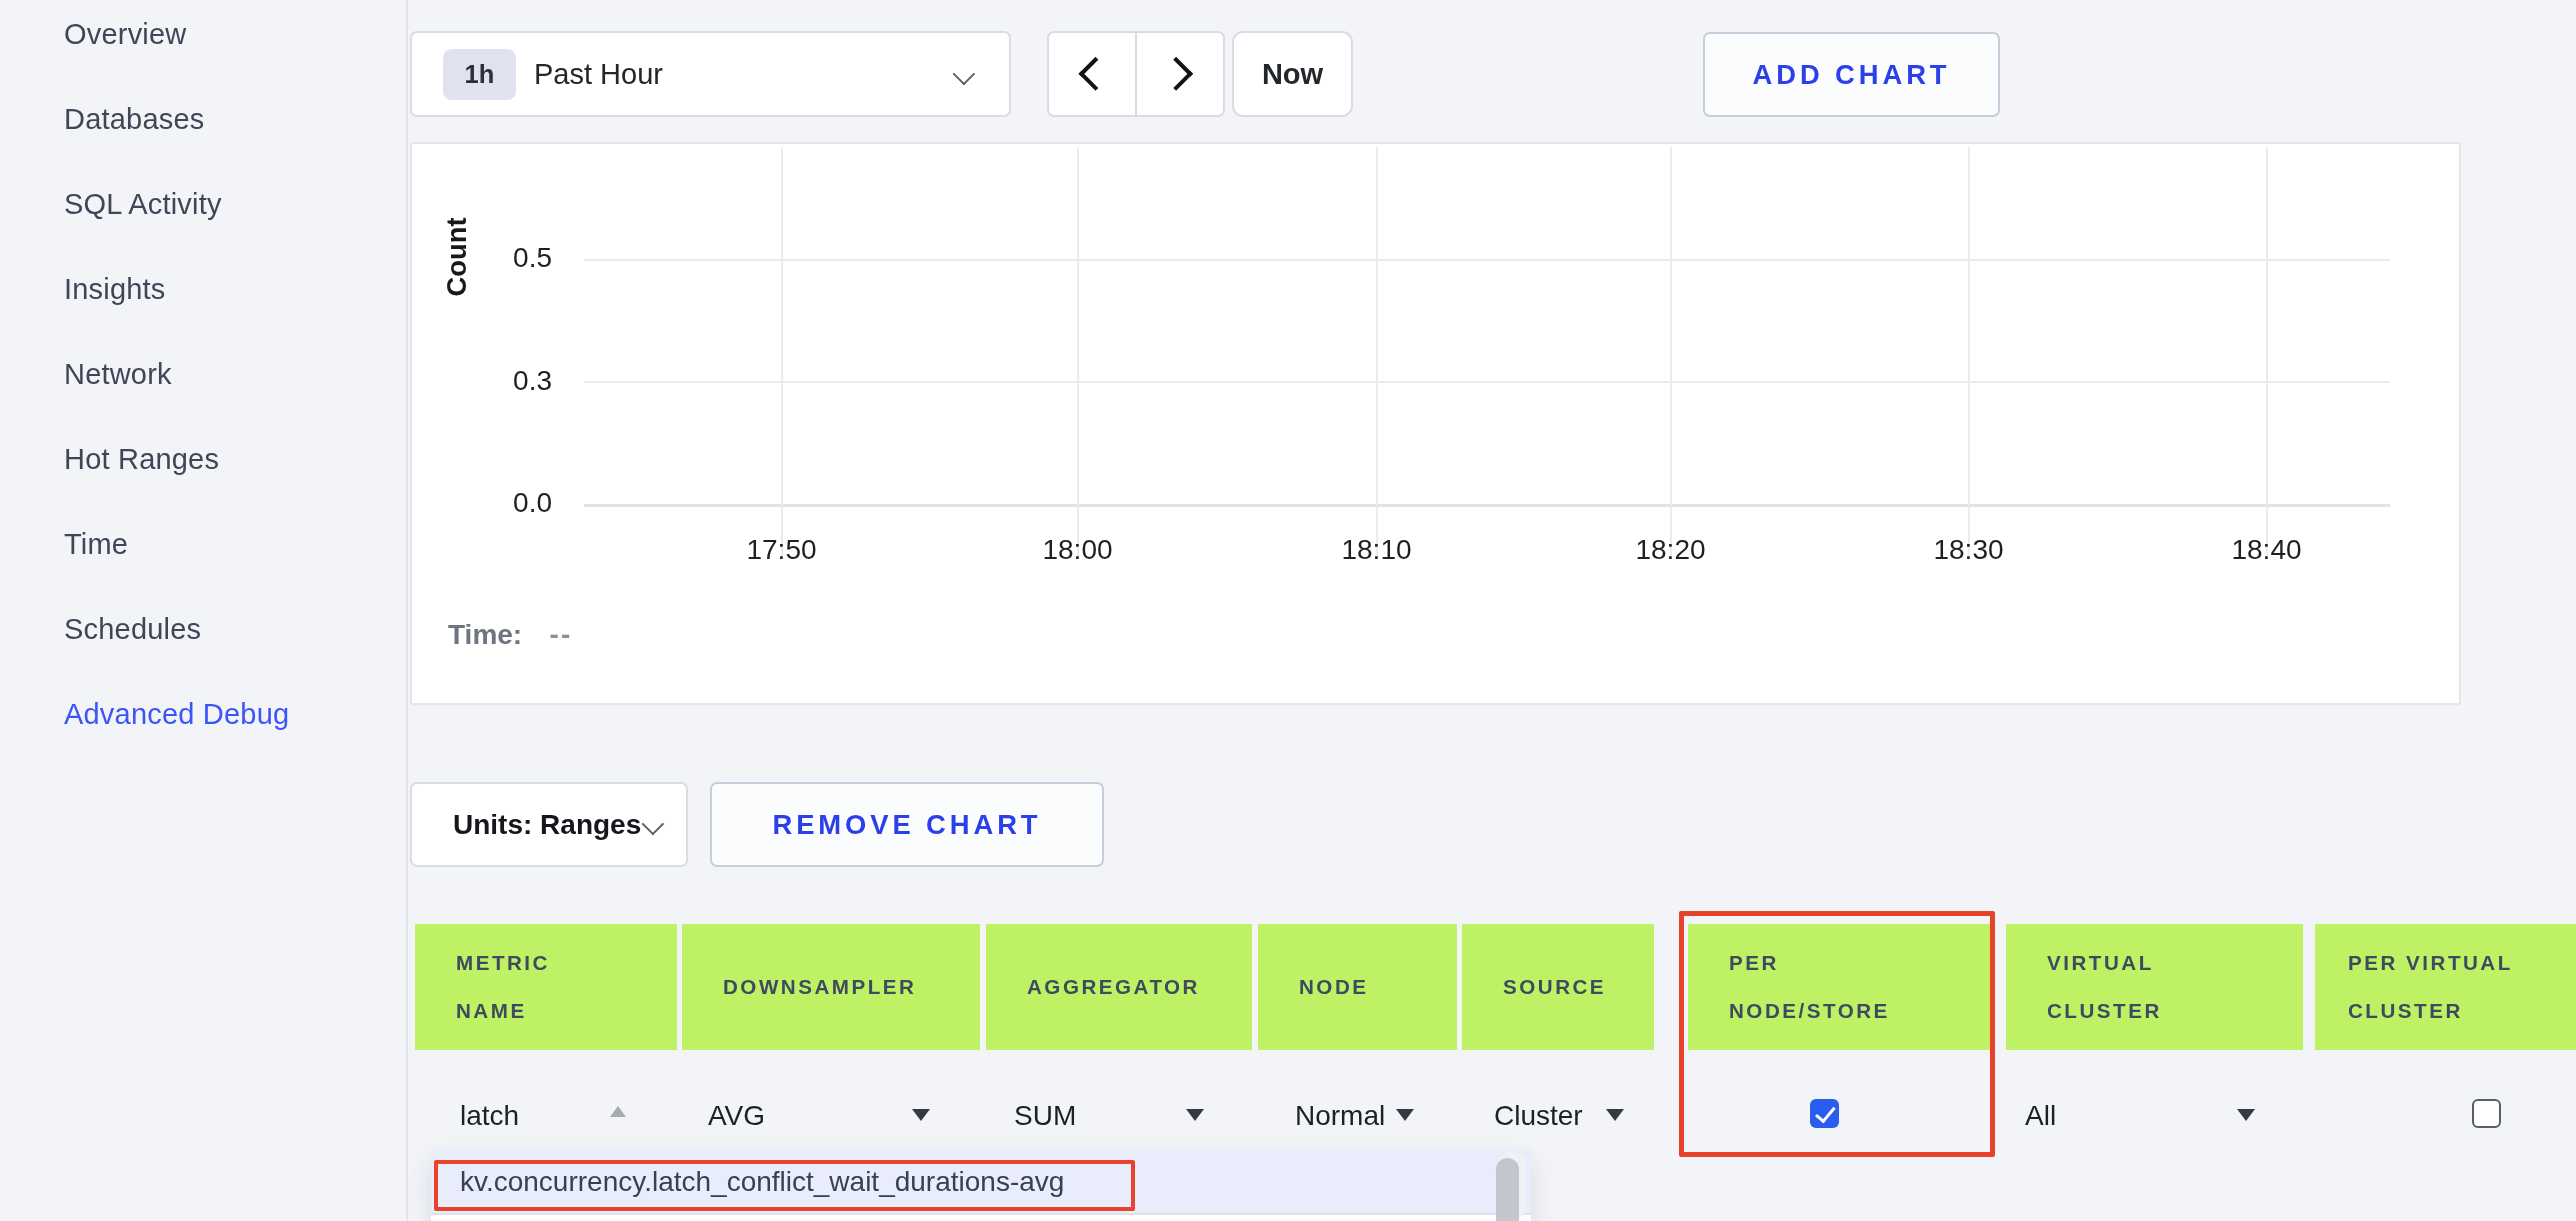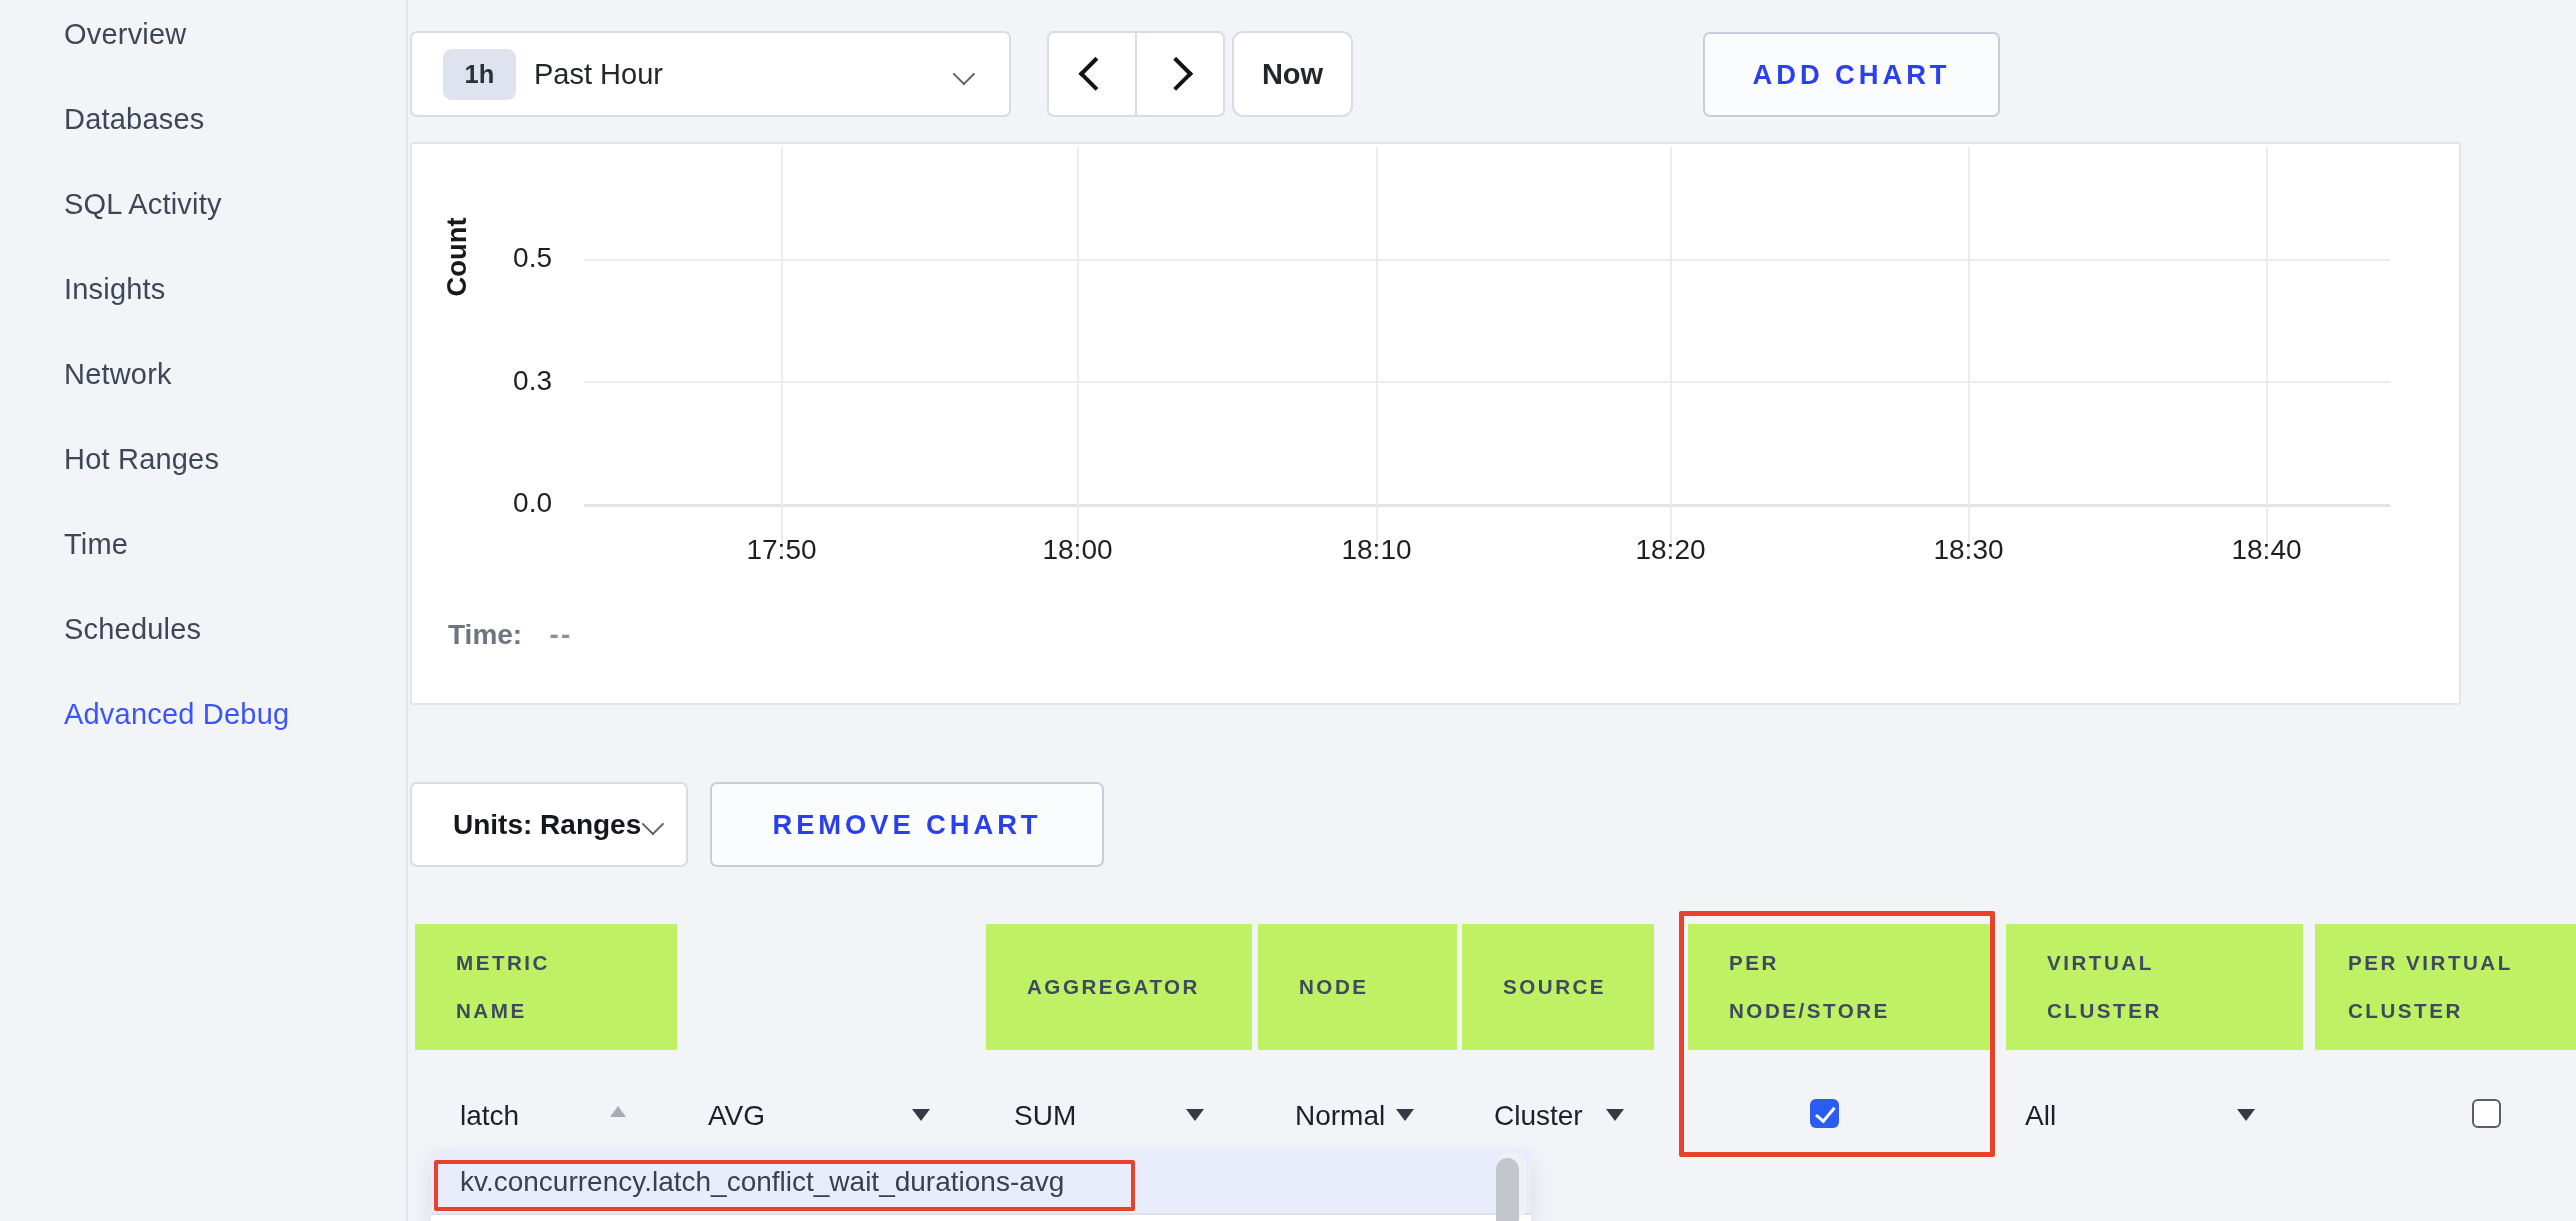--- a/index.html
+++ b/index.html
@@ -230,20 +230,21 @@
   </div>
 
   <div class="units-select">
     <span class="lbl">Units: Ranges</span>
     <span class="chev down"></span>
   </div>
   <div class="outline-btn remove-chart">REMOVE CHART</div>
 
   <div class="hcell hc1">METRIC
 NAME</div>
+  <div class="hcell hc2">DOWNSAMPLER</div>
   <div class="hcell hc3">AGGREGATOR</div>
   <div class="hcell hc4">NODE</div>
   <div class="hcell hc5">SOURCE</div>
   <div class="hcell hc6">PER
 NODE/STORE</div>
   <div class="hcell hc7">VIRTUAL
 CLUSTER</div>
   <div class="hcell hc8">PER VIRTUAL
 CLUSTER</div>
 

